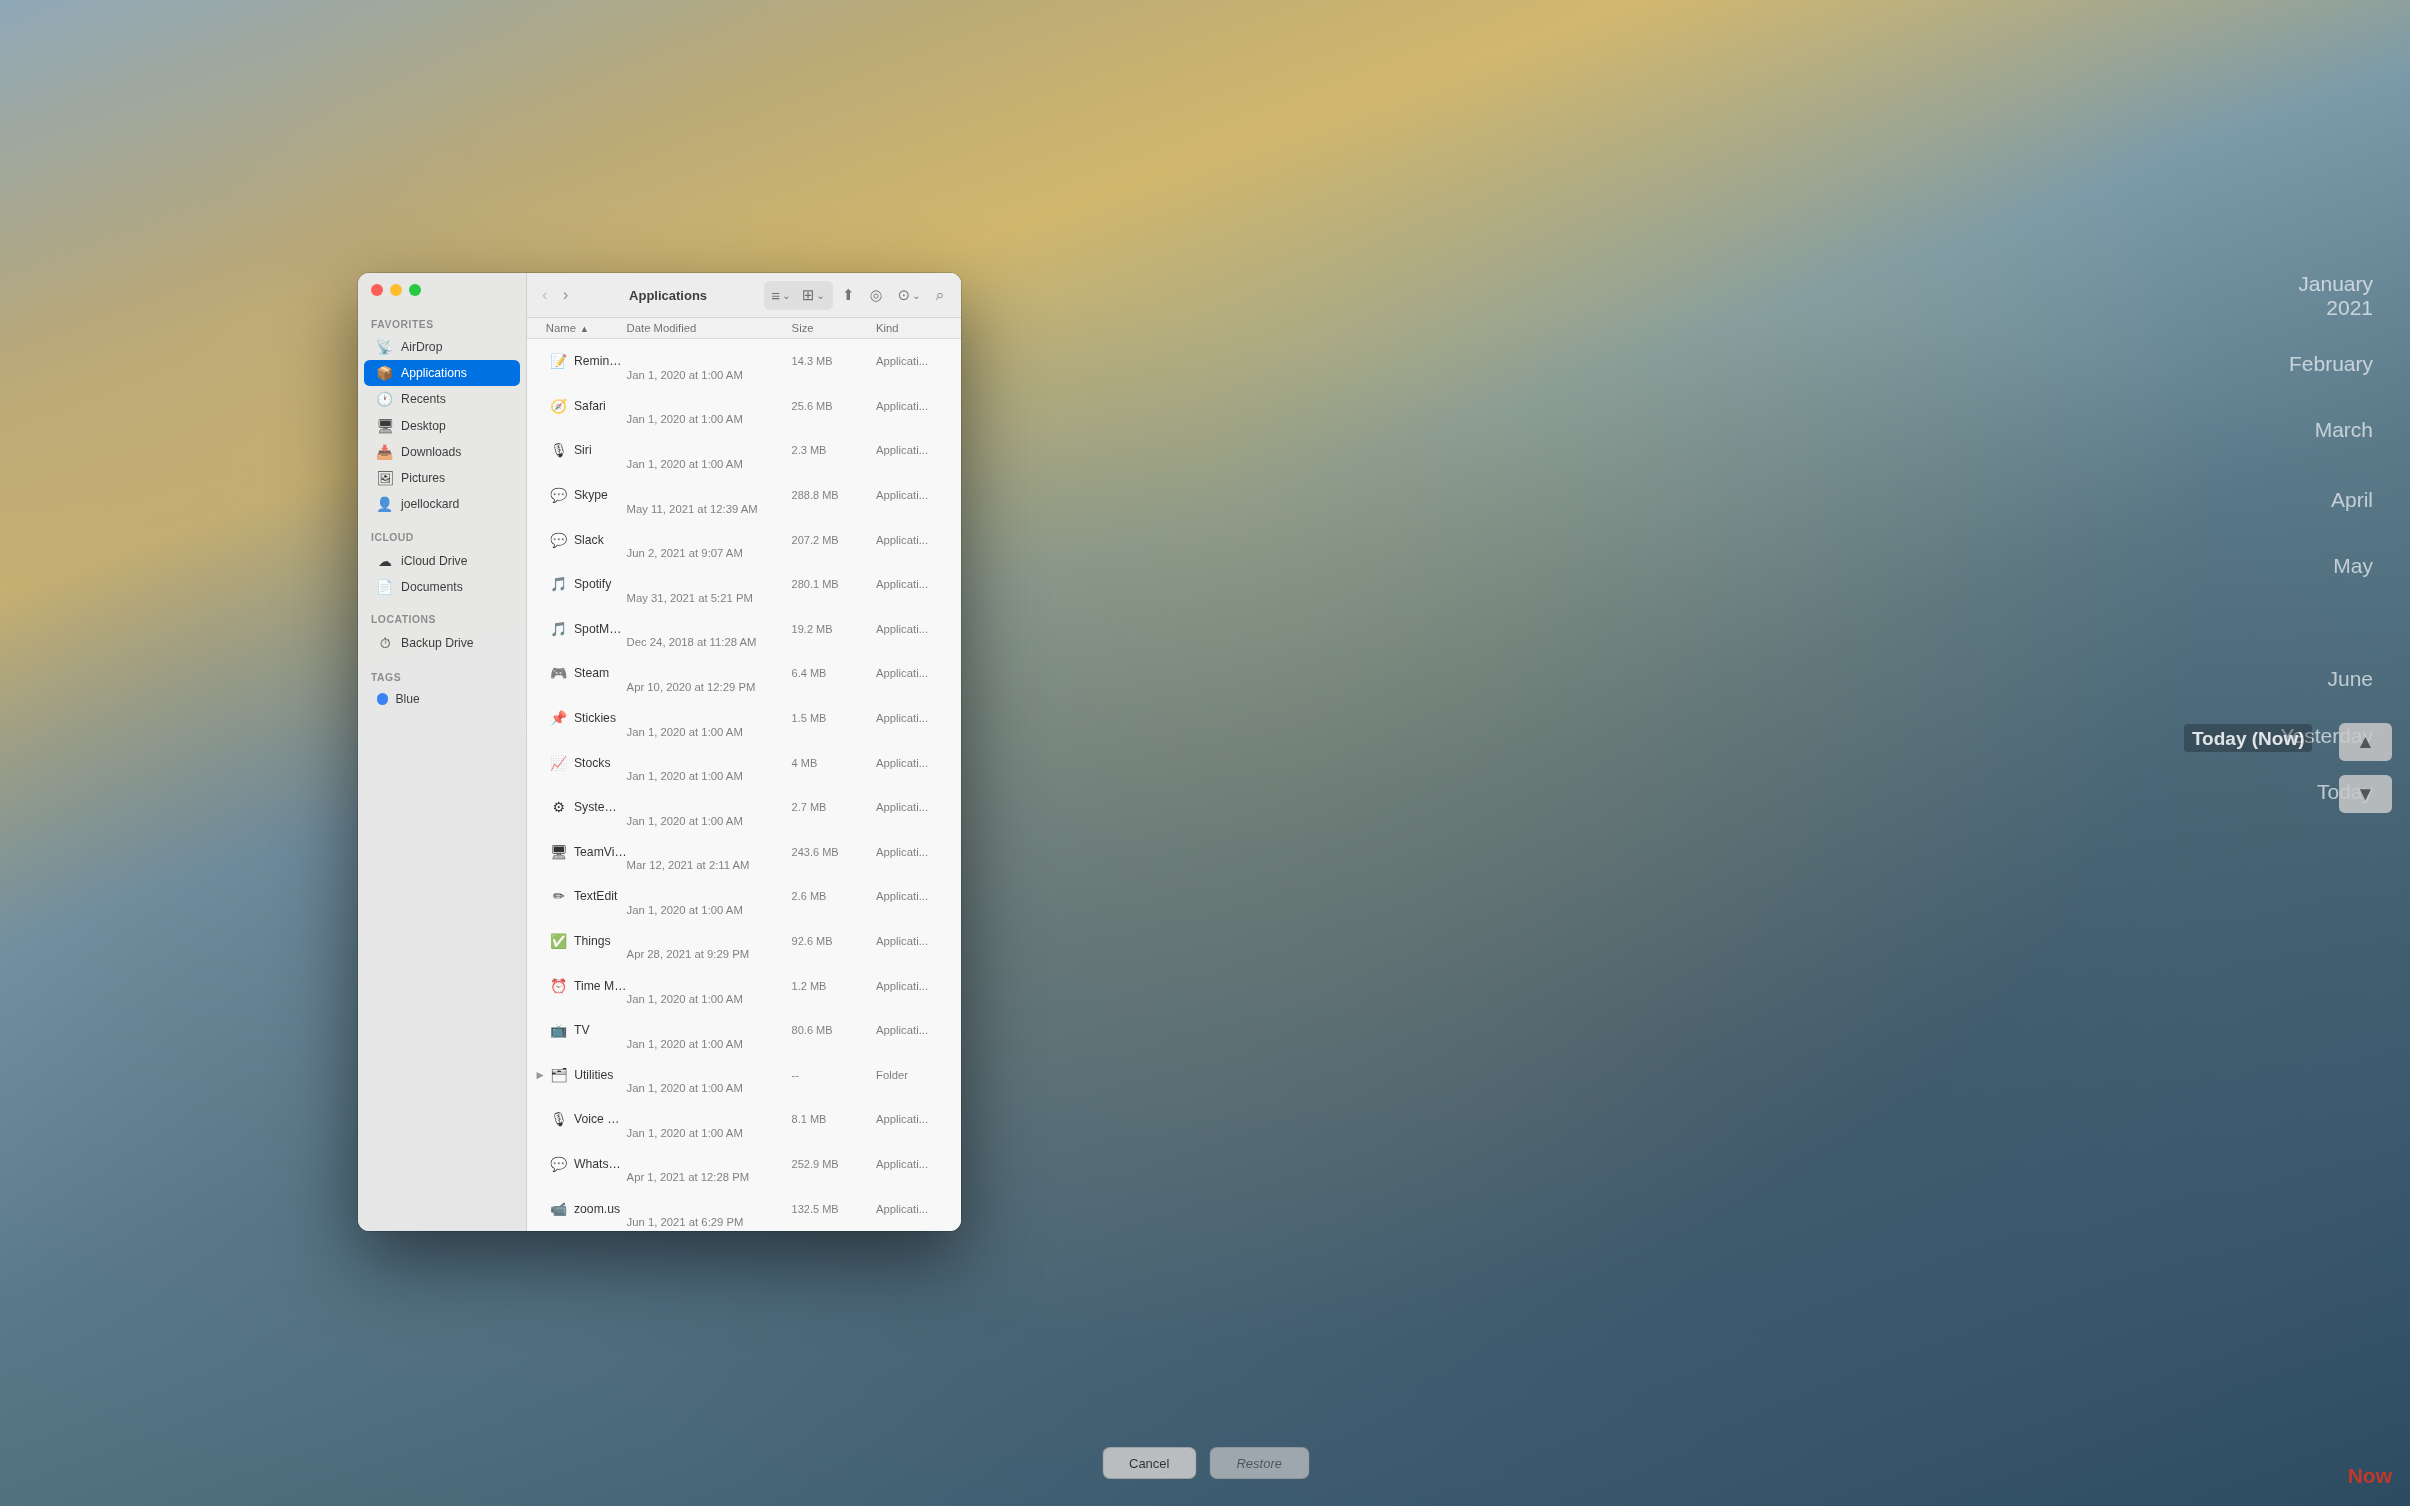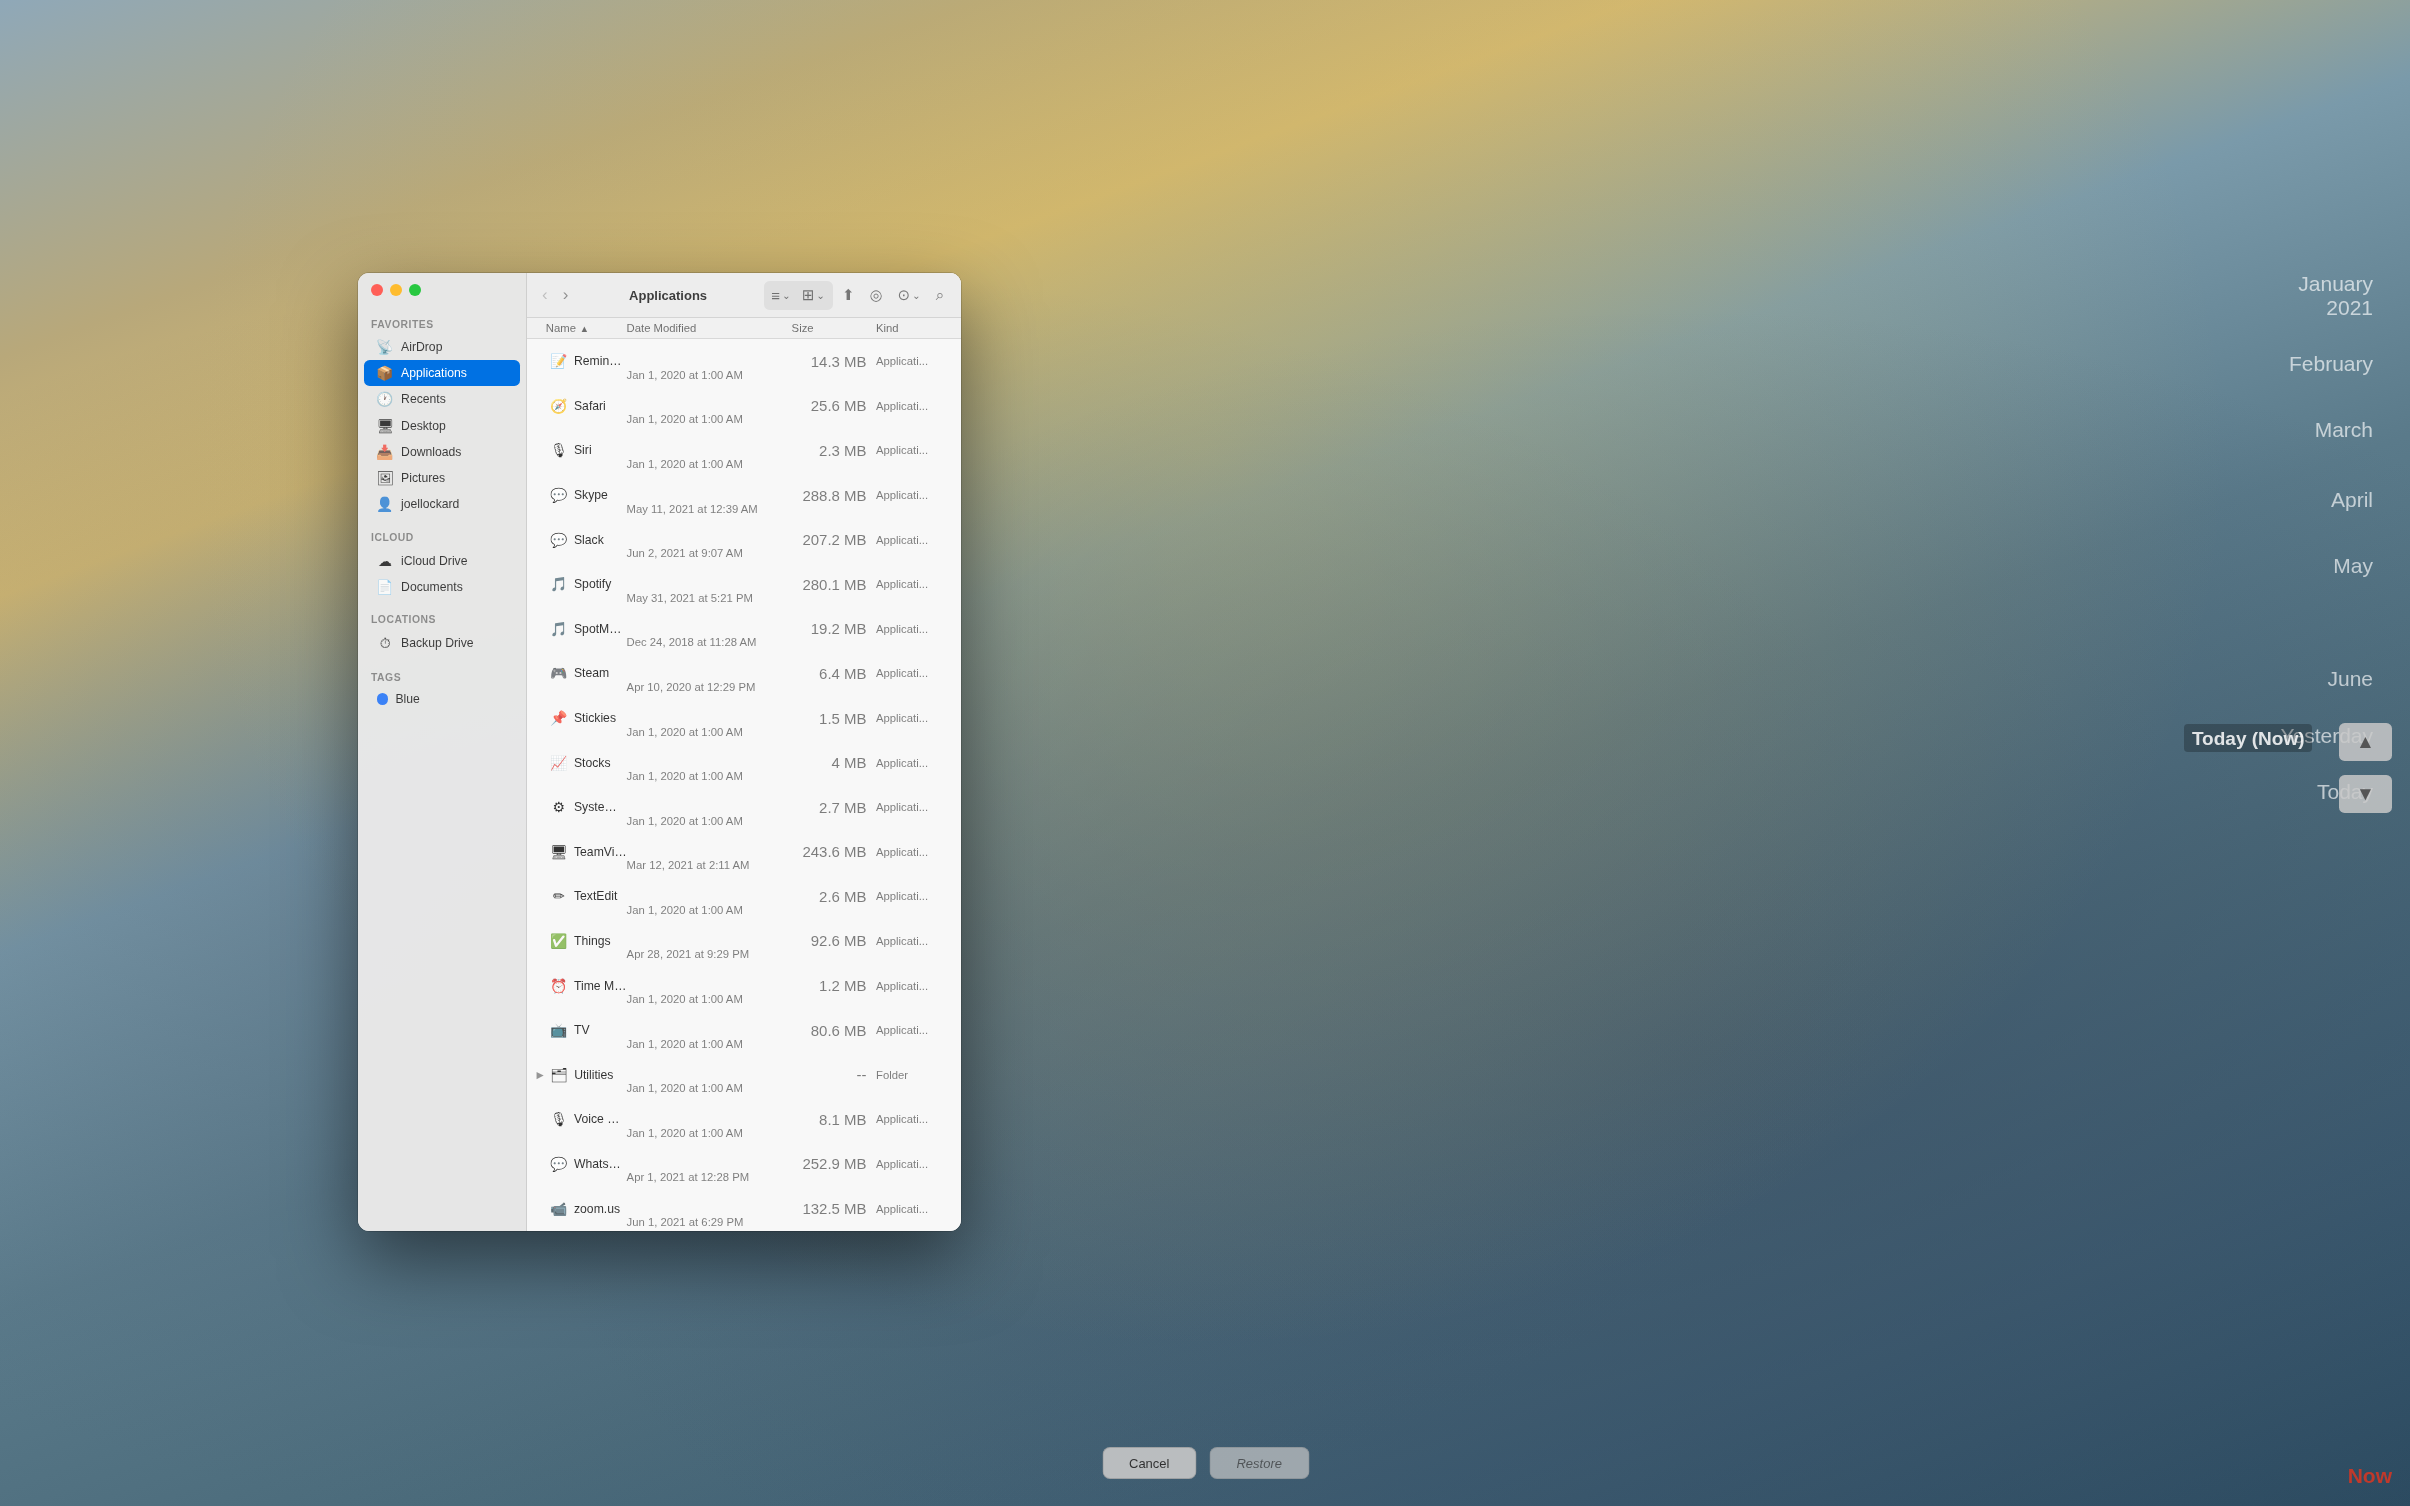--- a/index.html
+++ b/index.html
@@ -218,21 +218,21 @@
       height: 19px;
       margin-right: 5.6px;
       display: flex;
       align-items: center;
       justify-content: center;
       font-size: 13px;
       flex-shrink: 0;
     }
     .file-name { flex: 1; white-space: nowrap; overflow: hidden; text-overflow: ellipsis; }
     .file-date { width: 165px; color: rgba(0,0,0,0.5); font-size: 11.3px; margin-top: 27px; }
-    .file-size { width: 75px; text-align: right; color: rgba(0,0,0,0.5); font-size: 15px; }
+    .file-size { width: 75px; text-align: left; color: rgba(0,0,0,0.5); font-size: 11px; }
     .file-kind { width: 85px; padding-left: 9.4px; color: rgba(0,0,0,0.5); font-size: 11.3px; white-space: nowrap; overflow: hidden; }
     .disclosure-arrow {
       font-size: 9.4px;
       color: rgba(0,0,0,0.4);
       margin-right: 3.8px;
       width: 9.4px;
     }
     
     .dialog-buttons {
       position: absolute;

